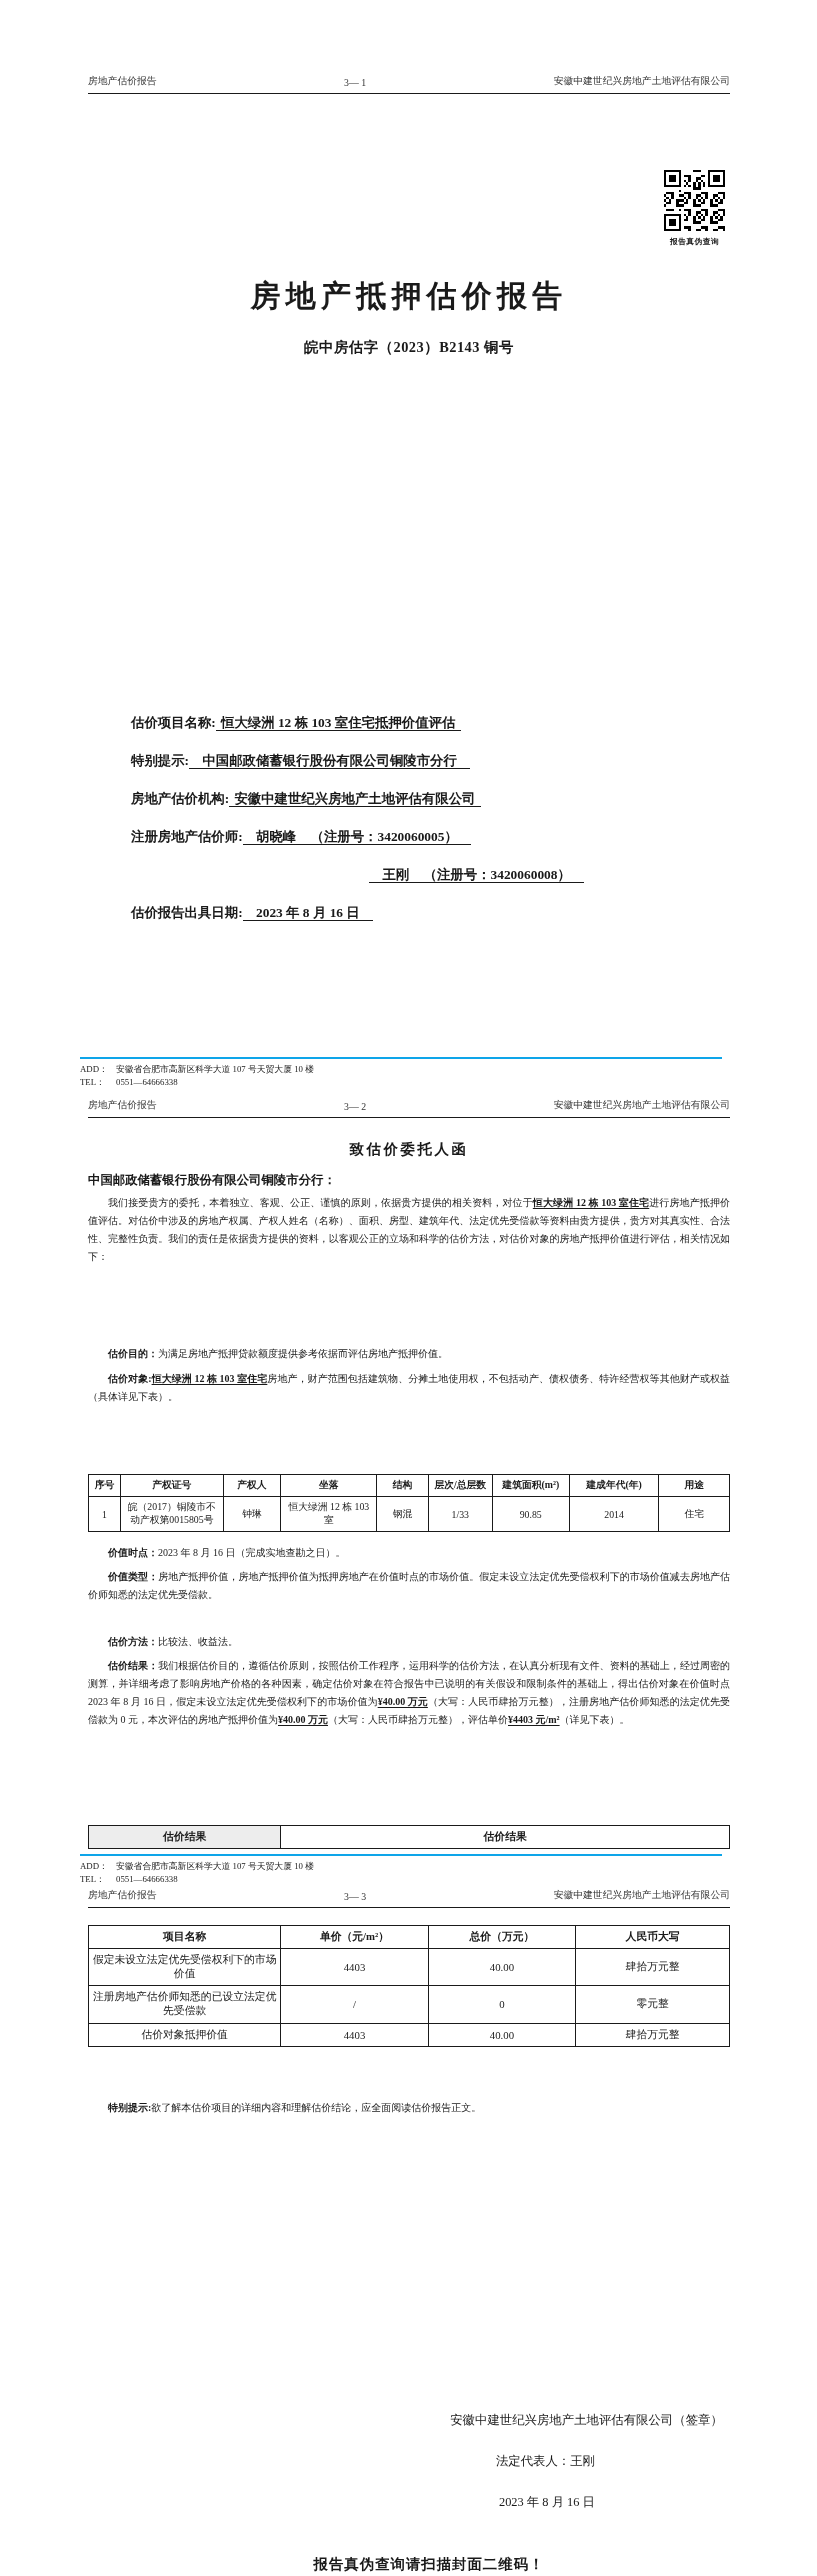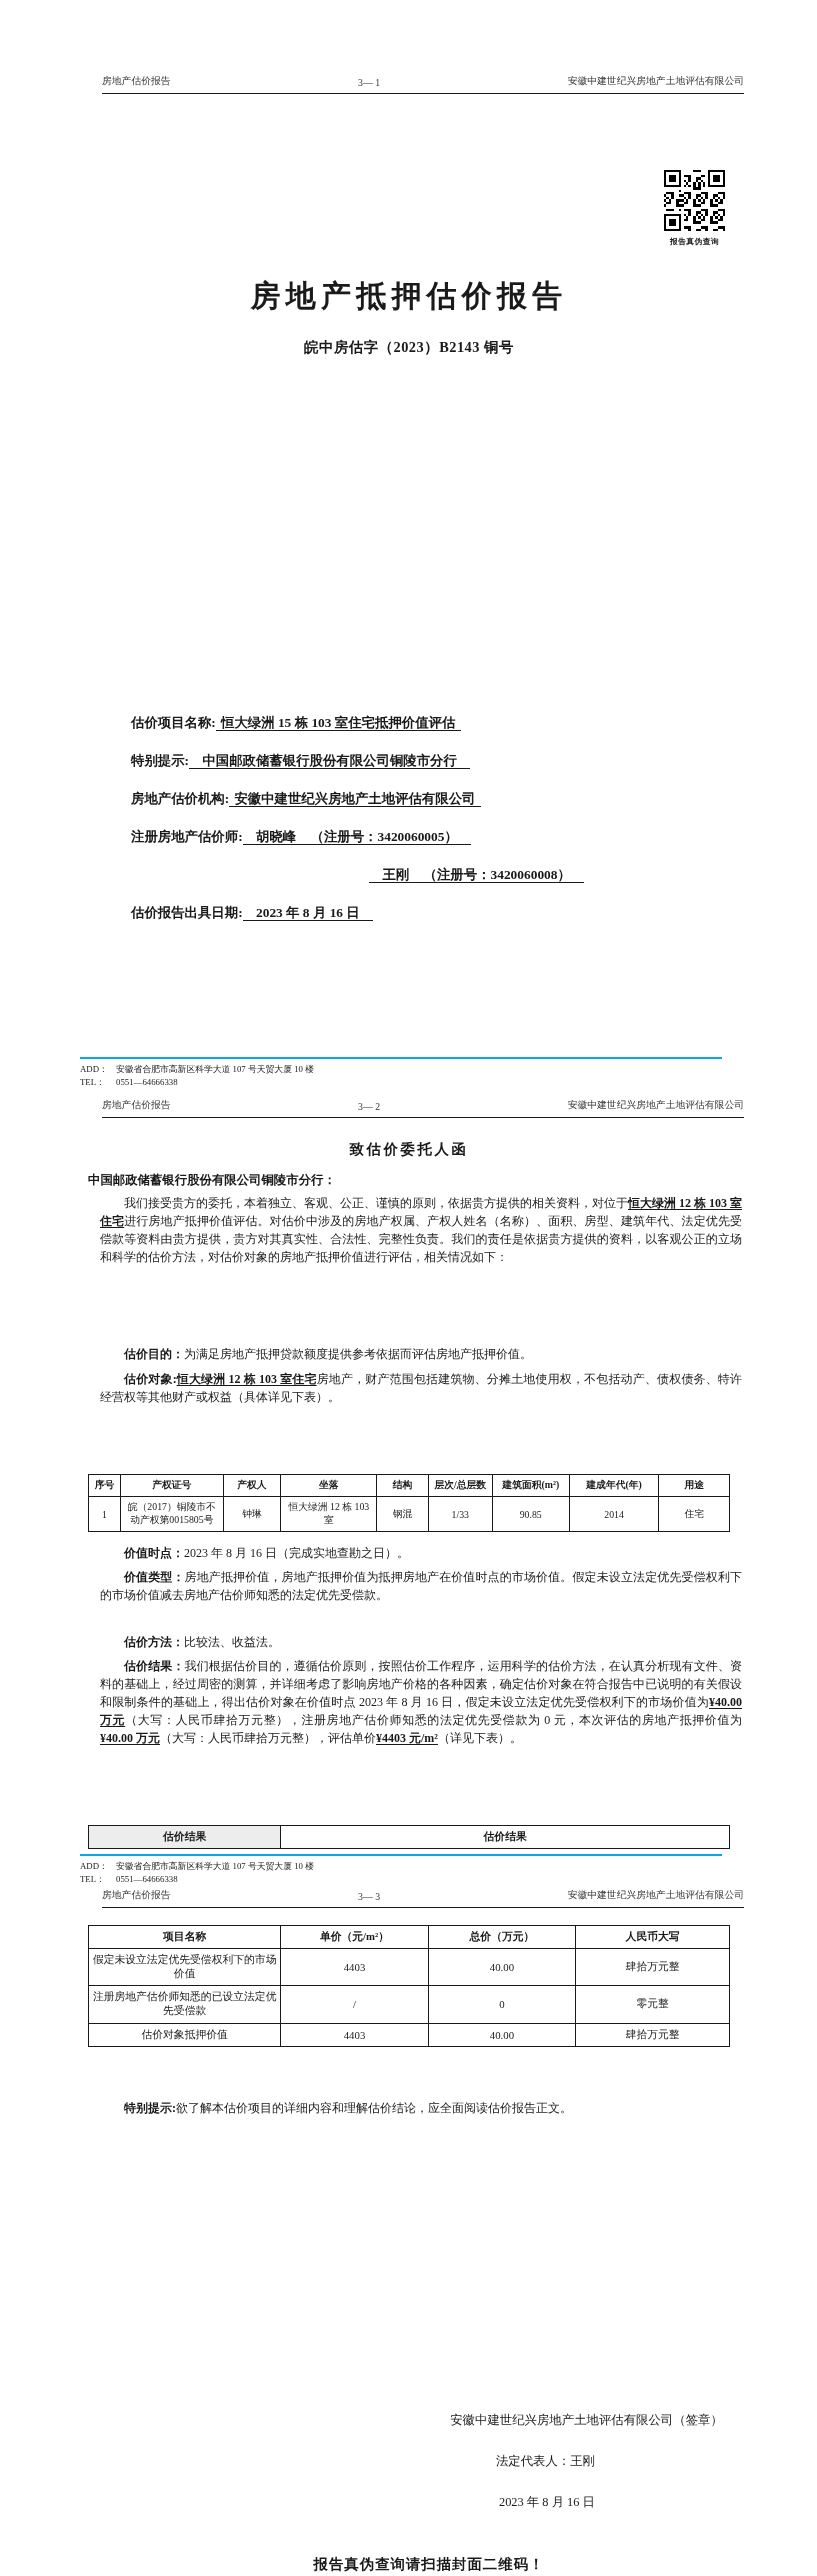--- a/index.html
+++ b/index.html
@@ -6,21 +6,21 @@
   html,body { background:#ffffff; }
   .doc {
     position:relative; width:818px; height:3300px; margin:0 auto;
     background:#ffffff; color:#1a1a1a; overflow:hidden;
     font-family:"Liberation Serif","DejaVu Serif",serif;
   }
   
   .hdr {
     position:absolute; left:88px; width:642px;
     display:flex; justify-content:space-between; align-items:flex-end;
-    font-size:9.8px; color:#333; padding-bottom:4.6px; border-bottom:1px solid #1a1a1a;margin-left:14px;
+    font-size:9.8px; color:#333; padding-bottom:4.6px; border-bottom:1px solid #1a1a1a;
   }
   .ftr {
     position:absolute; left:80px; width:642px;
     border-top:2px solid #0ea5e9; padding-top:4px;
     font-size:8.8px; color:#222; line-height:13.4px;
   }
   .ftr .lab { display:inline-block; width:36px; }
   
   .qr-wrap { position:absolute; left:664px; top:170px; width:61px; text-align:center; }
   .qr-wrap svg { width:61px; height:61px; display:block; }
@@ -33,21 +33,21 @@
   .field-line { height:38px; white-space:nowrap; }
   .fl { font-weight:bold; }
   .fv { font-weight:bold; border-bottom:1px solid #1a1a1a; padding:0 5.2px; }
   .fv.wide { padding:0 13.4px; }
   .gap { display:inline-block; width:14.4px; }
   .indent2 { padding-left:238px; }
   
   .letter-title { position:absolute; left:0; width:100%; text-align:center;
                   font-size:14.4px; font-weight:bold; letter-spacing:2.6px; }
   .recipient { position:absolute; left:88px; width:642px; font-size:12.4px; font-weight:bold; }
-  .sec { position:absolute; left:100px; width:642px; font-size:12px; line-height:18px; text-align:justify; }
+  .sec { position:absolute; left:88px; width:642px; font-size:10px; line-height:18px; text-align:justify; }
   .ti { text-indent:2em; }
   .lead { font-weight:bold; }
   .emph { font-weight:bold; text-decoration:underline; text-underline-offset:2.1px; }
   
   table.grid { position:absolute; left:88px; width:642px; border-collapse:collapse;
                table-layout:fixed; text-align:center; }
   table.grid th, table.grid td { border:0.8px solid #1a1a1a; padding:4.1px 3.1px;
                word-break:break-all; vertical-align:middle; }
   .ptable { font-size:9.8px;margin-top:34px; }
   .ptable th { font-weight:bold; }
@@ -248,21 +248,21 @@
         </svg>
       </div>
     <div class="qr-caption">报告真伪查询</div>
   </div>
 
   <h1 class="title">房地产抵押估价报告</h1>
   <div class="doc-number">皖中房估字（2023）B2143 铜号</div>
 
   <div class="cover-fields">
     <div class="field-line">
-      <span class="fl">估价项目名称:</span><span class="fv">恒大绿洲 15 栋 103 室住宅抵押价值评估</span>
+      <span class="fl">估价项目名称:</span><span class="fv">恒大绿洲 12 栋 103 室住宅抵押价值评估</span>
     </div>
     <div class="field-line">
       <span class="fl">特别提示:</span><span class="fv wide">中国邮政储蓄银行股份有限公司铜陵市分行</span>
     </div>
     <div class="field-line">
       <span class="fl">房地产估价机构:</span><span class="fv">安徽中建世纪兴房地产土地评估有限公司</span>
     </div>
     <div class="field-line">
       <span class="fl">注册房地产估价师:</span><span class="fv wide"><span>胡晓峰</span><span class="gap"></span><span>（注册号：3420060005）</span></span>
     </div>

